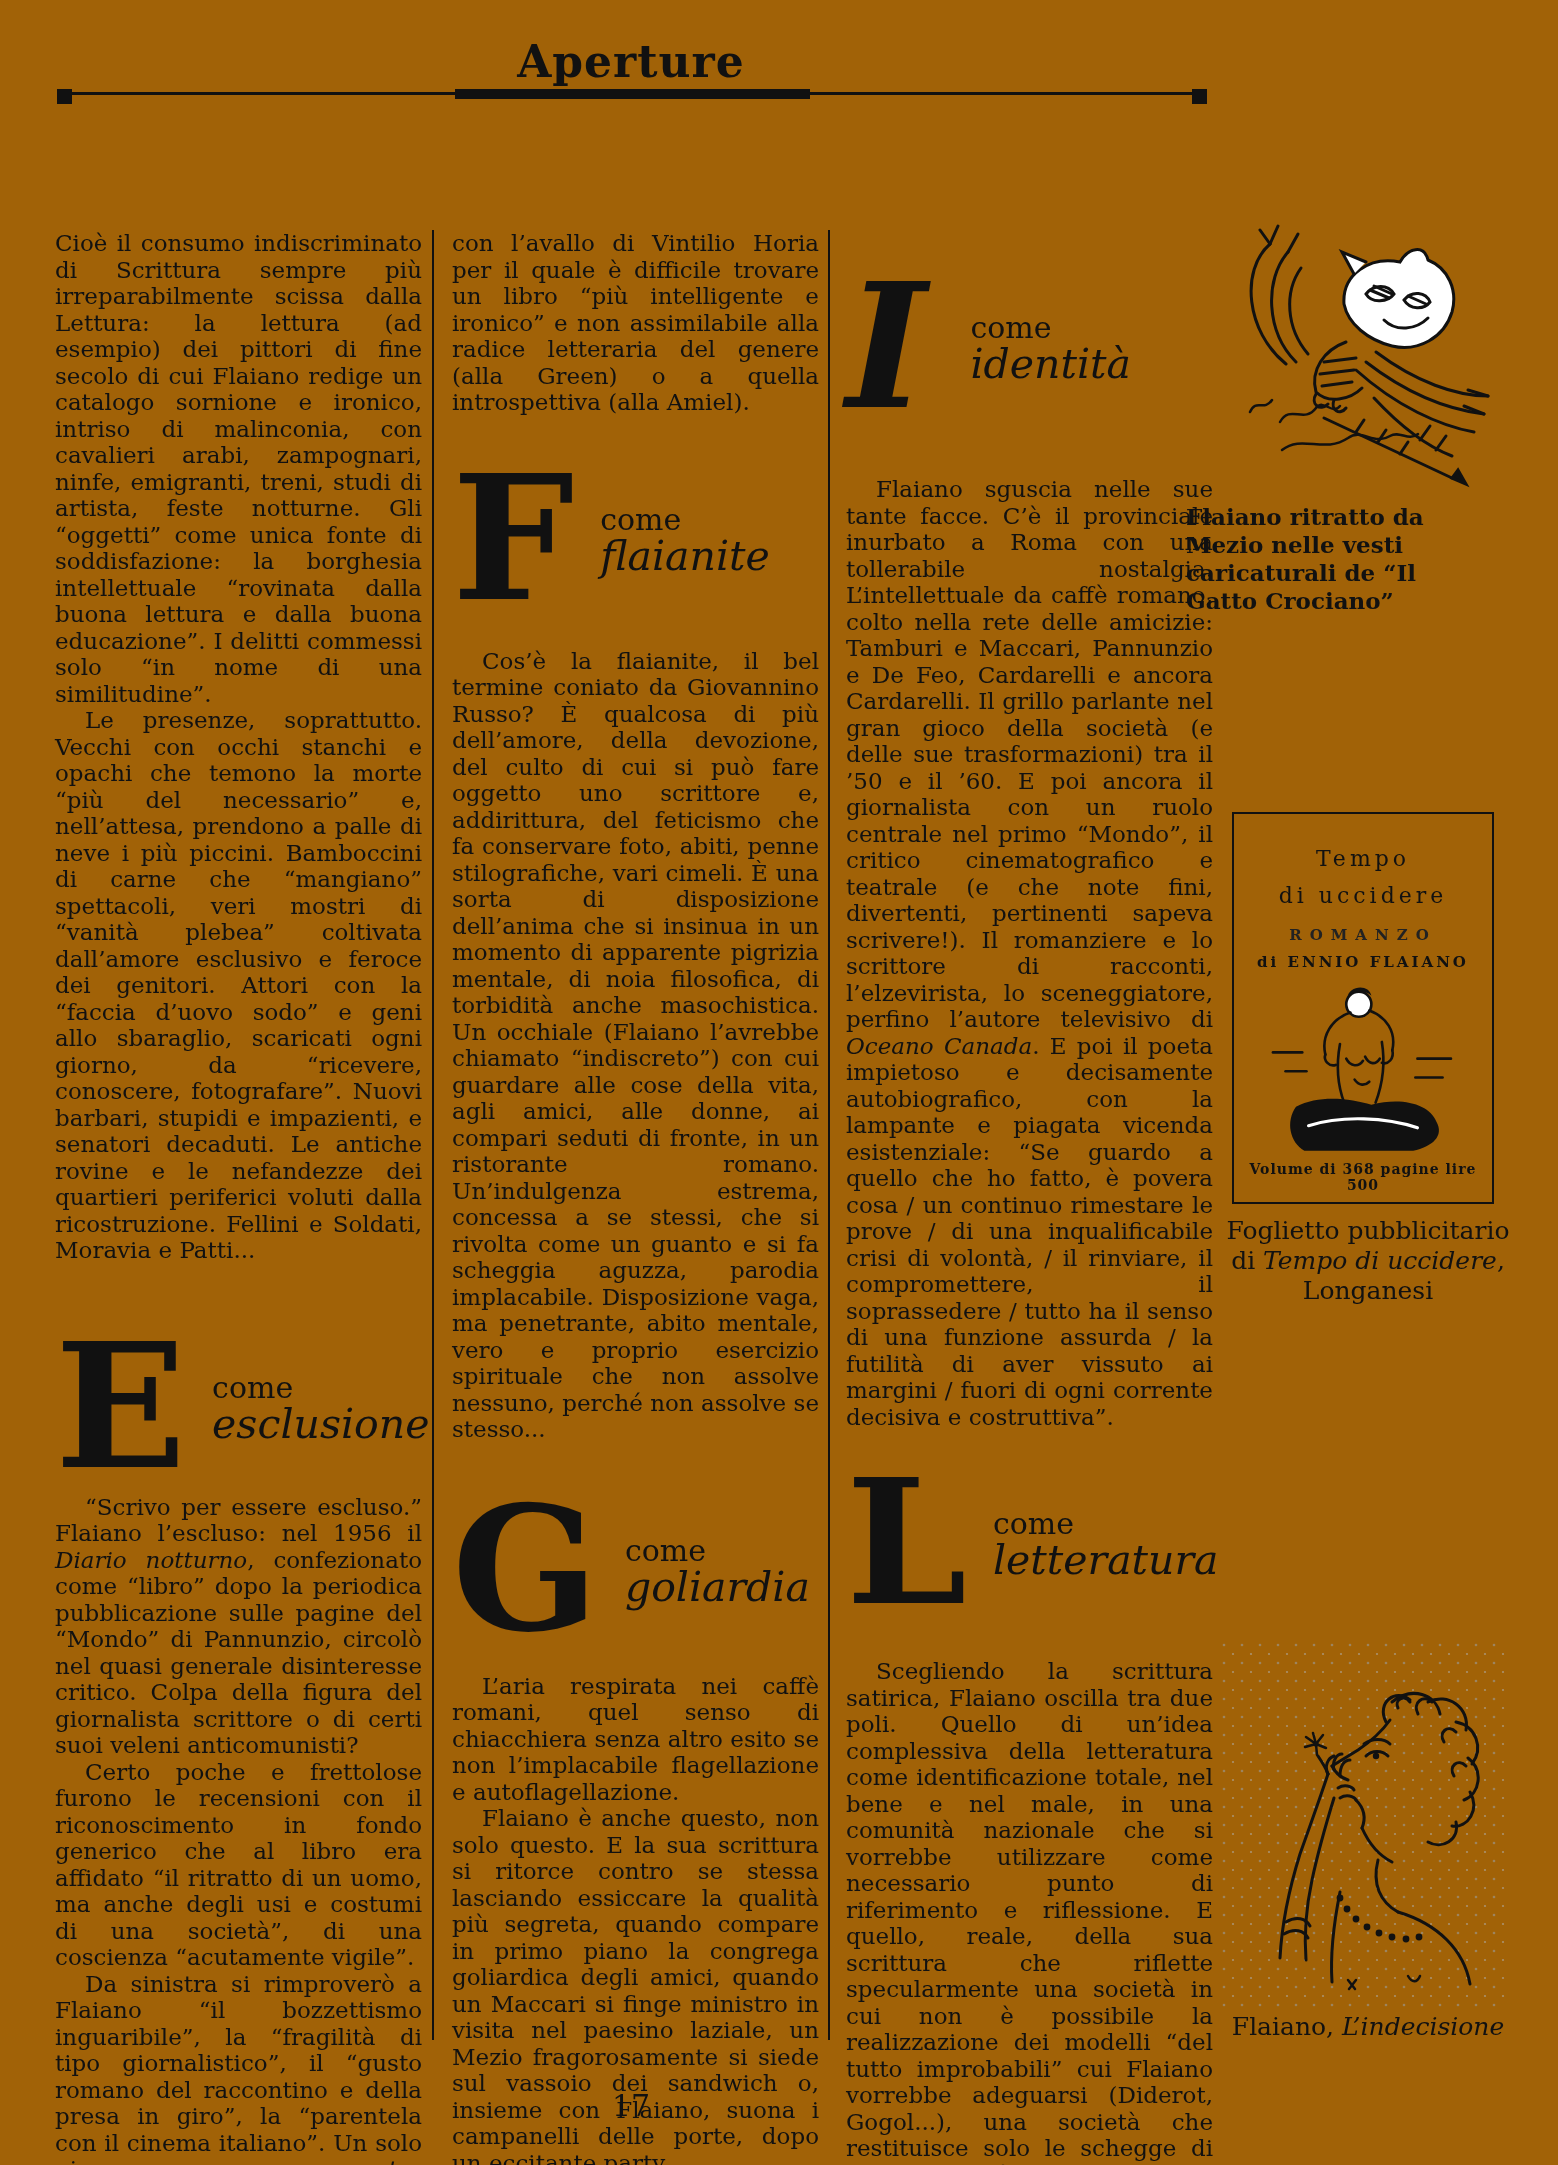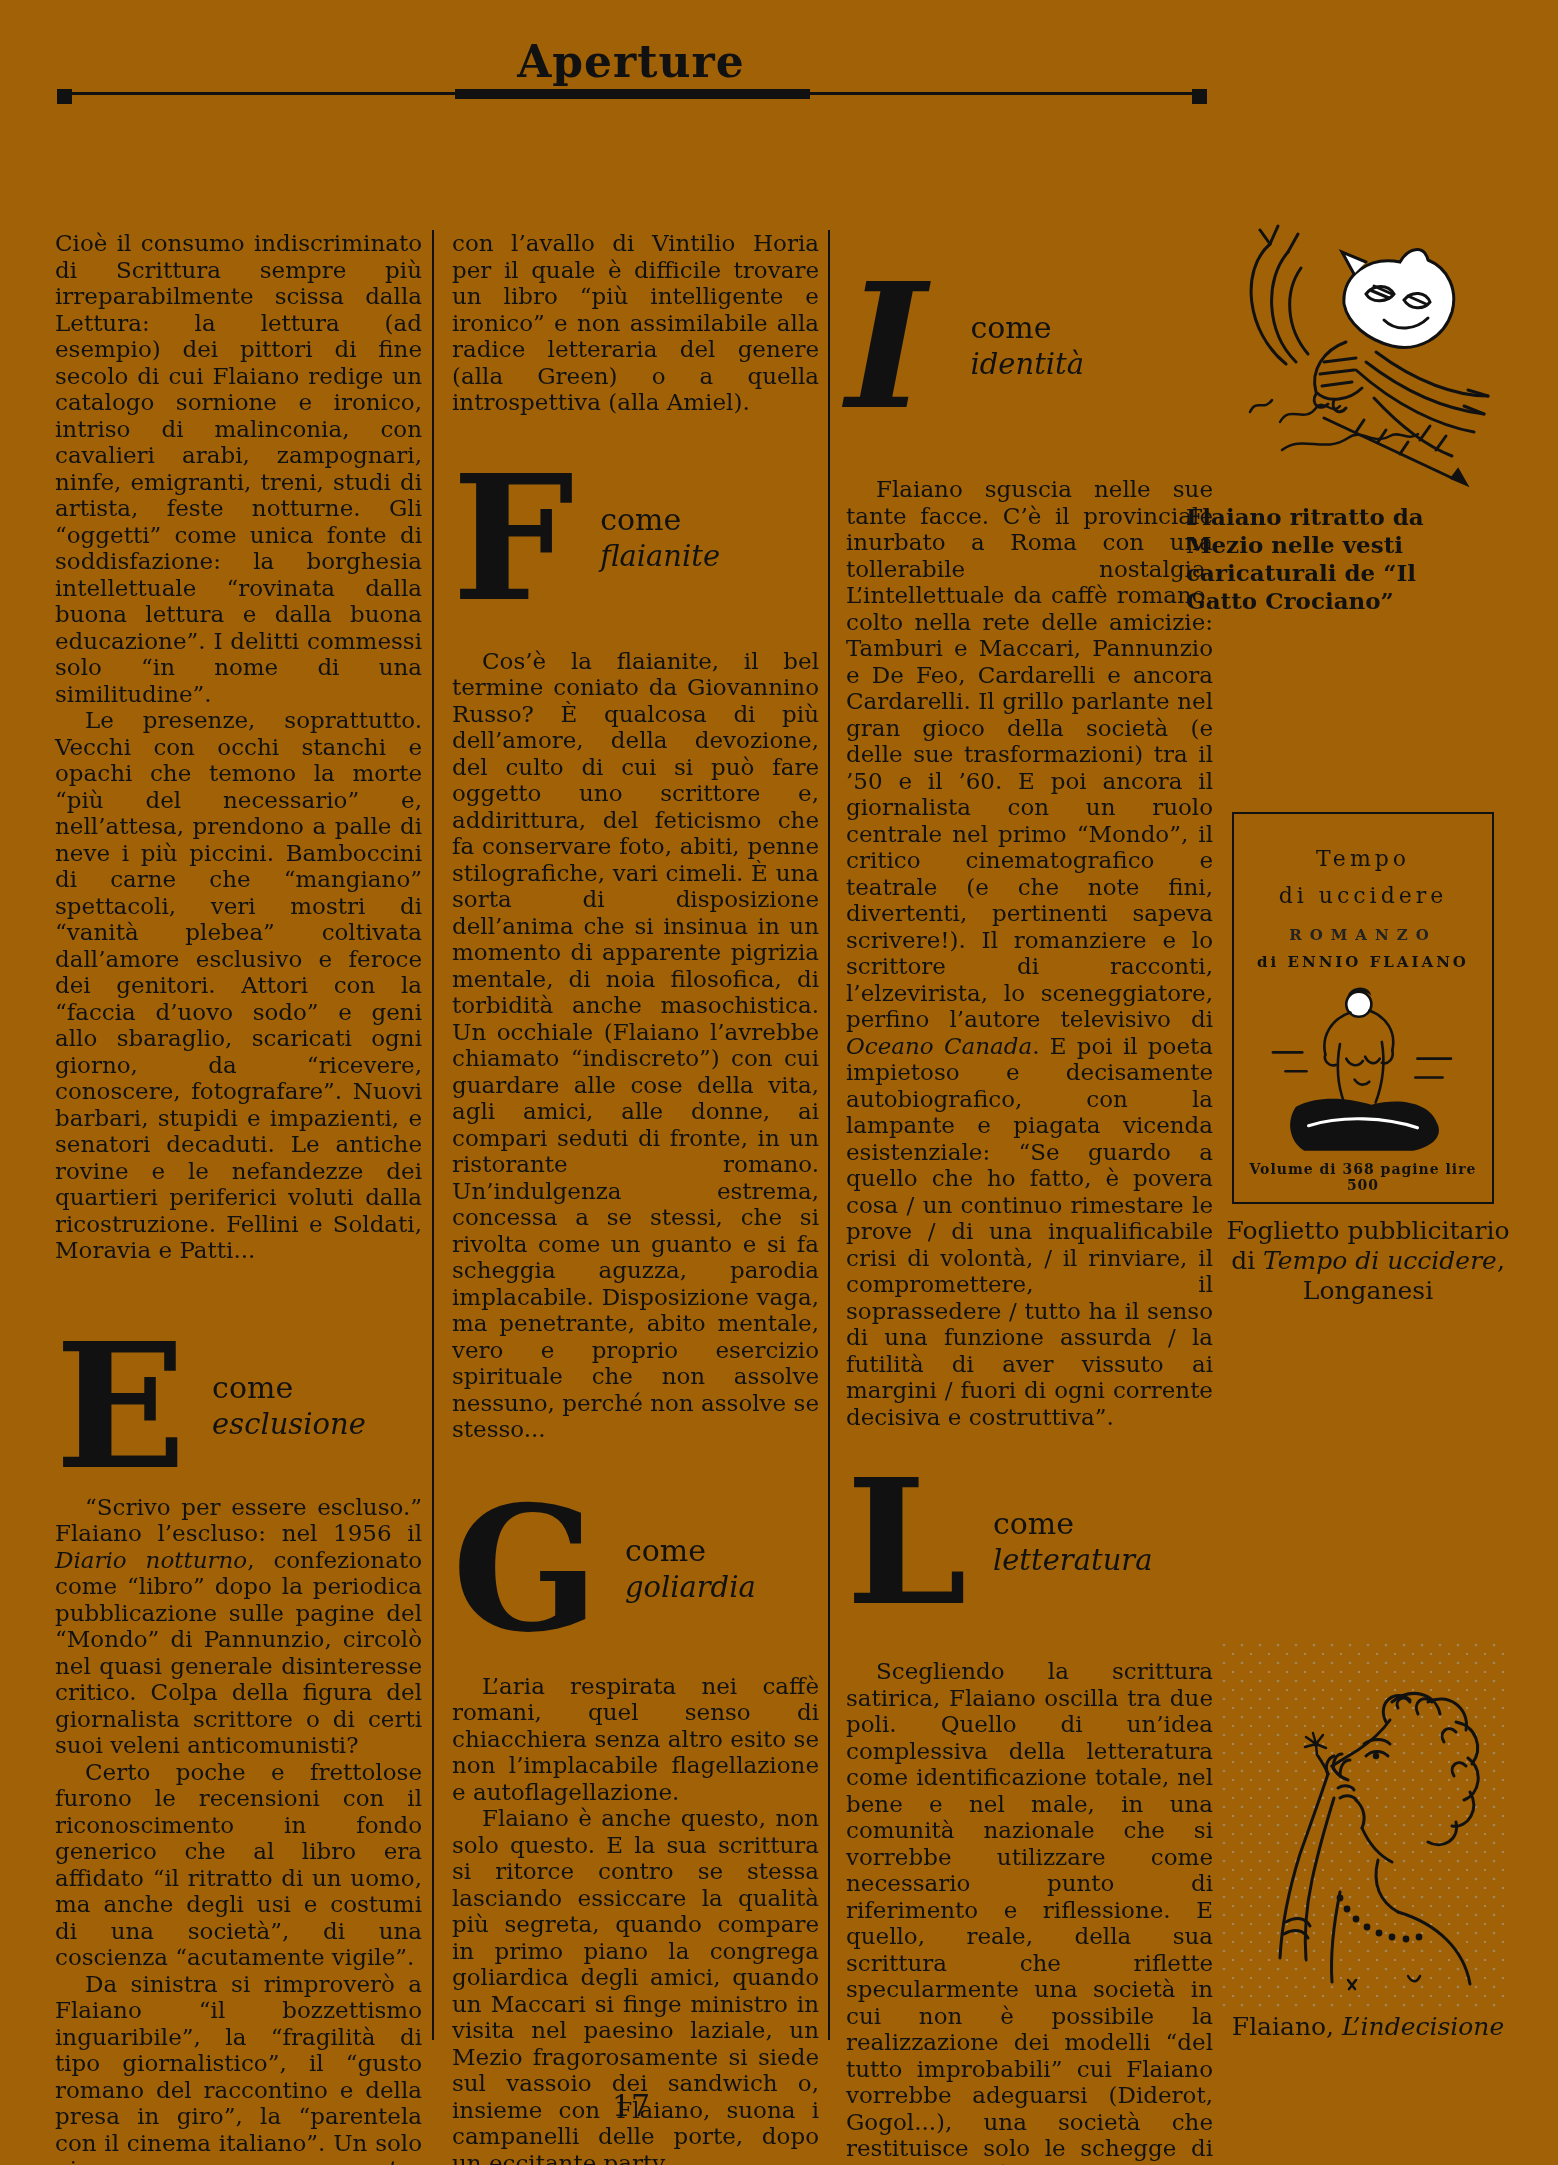--- a/index.html
+++ b/index.html
@@ -30,21 +30,21 @@
   .divider-1 { left:432px; }
   .divider-2 { left:828px; }
   
   .section-head { display:flex; height:138px; overflow:visible; }
   .dropcap {
     font-size:172px; line-height:138px; font-weight:bold; display:block;
     font-family:"DejaVu Serif", serif;
   }
   .dropcap.slanted { font-style:italic; }
   .section-label { margin-left:26px; padding-top:32px; font-size:30px; line-height:36px; text-align:left; }
-  .section-label .word { font-style:italic; font-size:29px; }
+  .section-label .word { font-style:italic; font-size:41px; }
   .sh-e { margin-top:74px; margin-bottom:18px; }
   .sh-f { margin-top:54px; margin-bottom:40px; }
   .sh-g { margin-top:58px; margin-bottom:34px; }
   .sh-i { margin-top:48px; margin-bottom:60px; }
   .sh-i .section-label { margin-left:44px; }
   .sh-l { margin-top:44px; margin-bottom:46px; }
   
   .cat-illo { position:absolute; left:1224px; top:212px; }
   .cat-caption {
     position:absolute; left:1186px; top:503px; width:300px;

